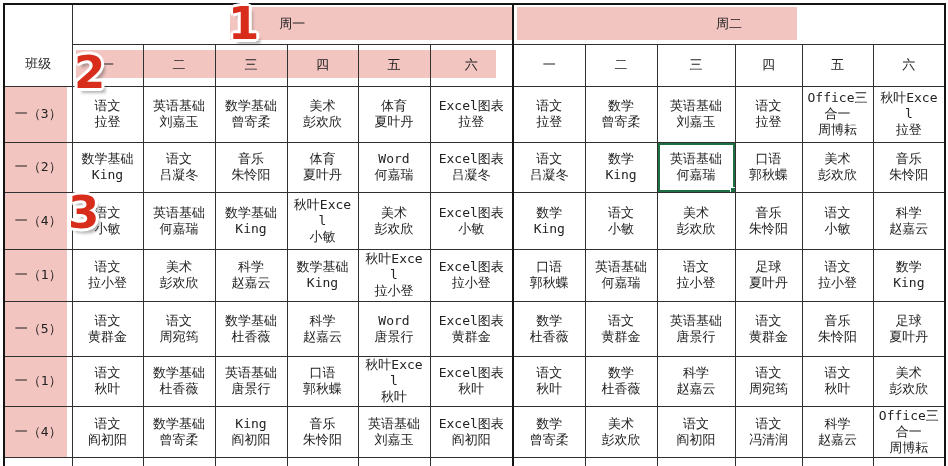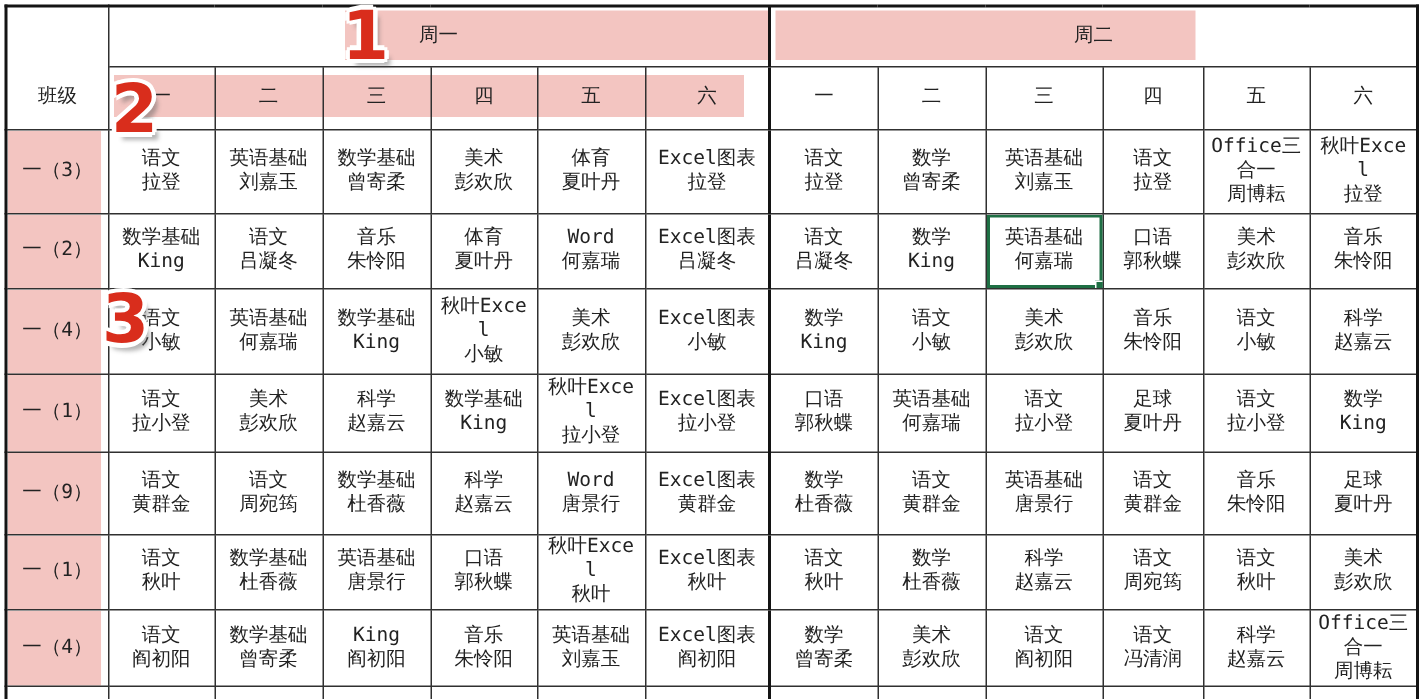--- a/index.html
+++ b/index.html
@@ -305,21 +305,21 @@
           <td>
             <span class="cell-text">语文
 拉小登</span>
           </td>
           <td>
             <span class="cell-text">数学
 King</span>
           </td>
         </tr>
         <tr>
-          <th class="row-label">一（9）</th>
+          <th class="row-label">一（5）</th>
           <td>
             <span class="cell-text">语文
 黄群金</span>
           </td>
           <td>
             <span class="cell-text">语文
 周宛筠</span>
           </td>
           <td>
             <span class="cell-text">数学基础

